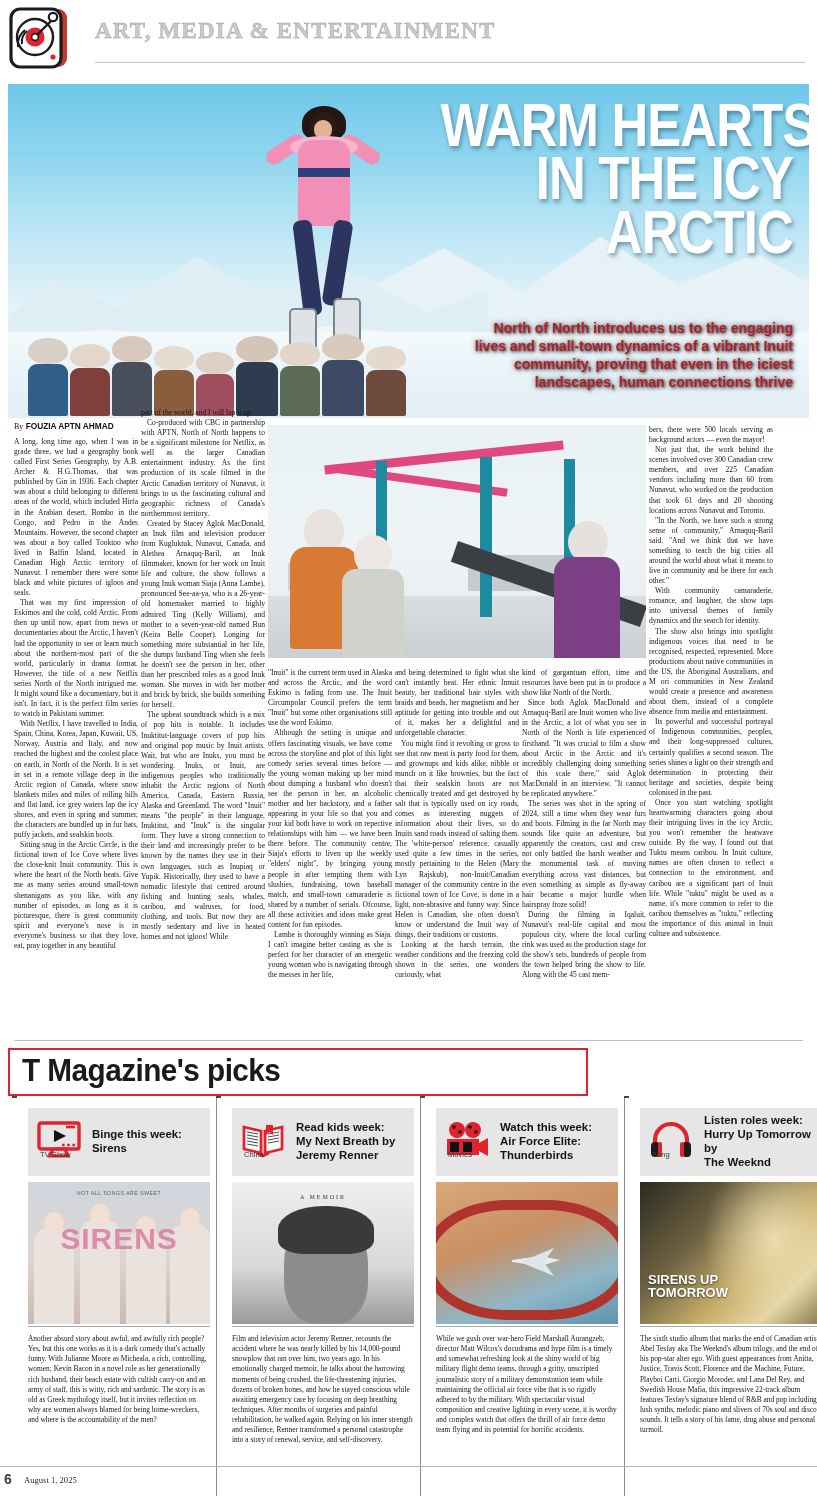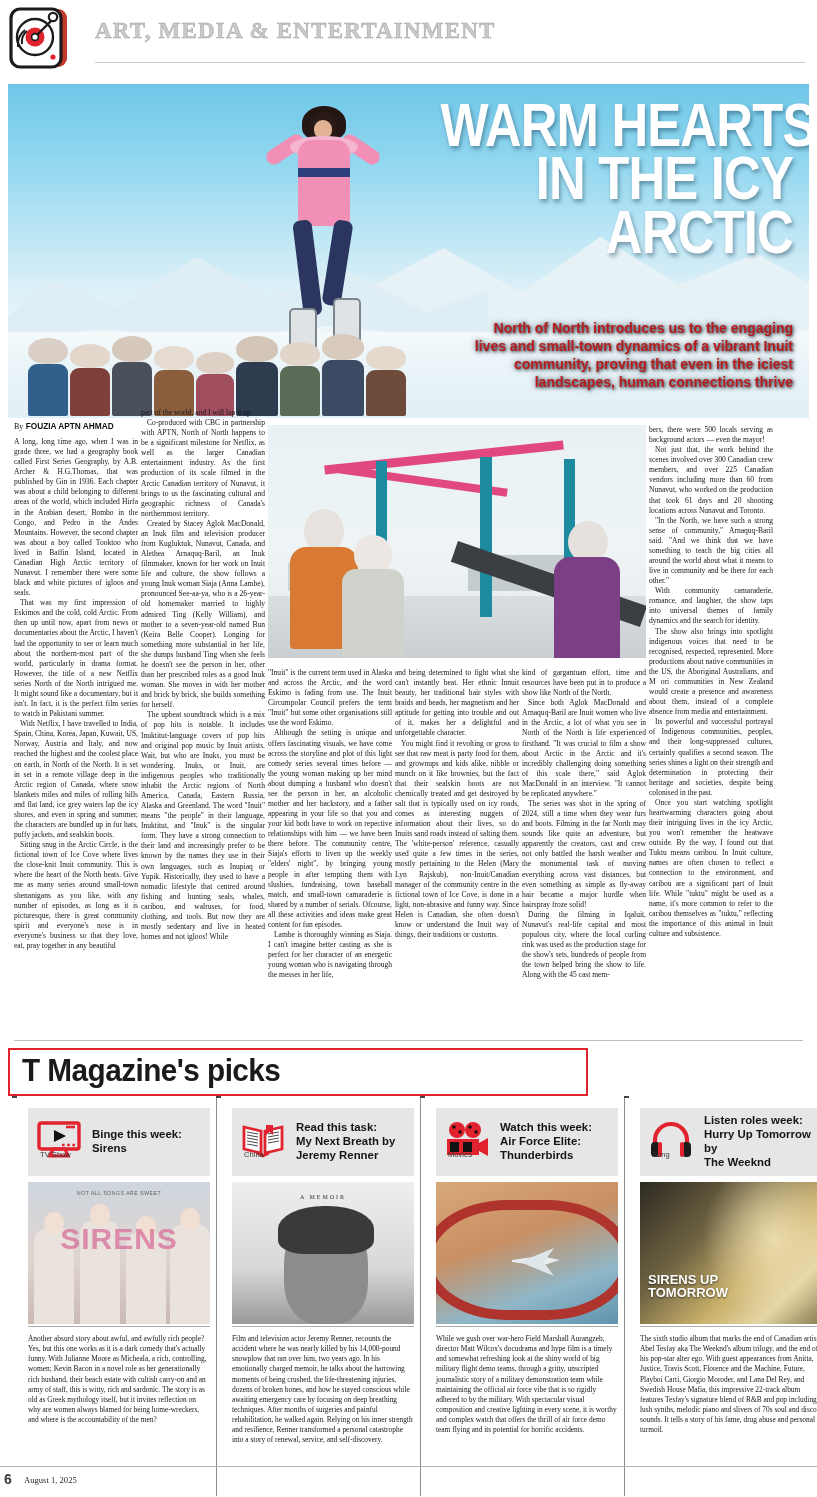--- a/index.html
+++ b/index.html
@@ -348,20 +348,21 @@
       <p>The upbeat soundtrack which is a mix of pop hits is notable. It includes Inuktitut-language covers of pop hits and original pop music by Inuit artists. Wait, but who are Inuks, you must be wondering. Inuks, or Inuit, are indigenous peoples who traditionally inhabit the Arctic regions of North America, Canada, Eastern Russia, Alaska and Greenland. The word "Inuit" means "the people" in their language, Inuktitut, and "Inuk" is the singular form. They have a strong connection to their land and increasingly prefer to be known by the names they use in their own languages, such as Inupiaq or Yupik. Historically, they used to have a nomadic lifestyle that centred around fishing and hunting seals, whales, caribou, and walruses, for food, clothing, and tools. But now they are mostly sedentary and live in heated homes and not igloos! While</p>
     </div>
   <div class="col" id="c3">
       <p>"Inuit" is the current term used in Alaska and across the Arctic, and the word Eskimo is fading from use. The Inuit Circumpolar Council prefers the term "Inuit" but some other organisations still use the word Eskimo.</p>
       <p>Although the setting is unique and offers fascinating visuals, we have come across the storyline and plot of this light comedy series several times before — the young woman making up her mind about dumping a husband who doesn't see the person in her, an alcoholic mother and her backstory, and a father appearing in your life so that you and your kid both have to work on repective relationships with him — we have been there before. The community centre, Siaja's efforts to liven up the weekly "elders' night", by bringing young people in after tempting them with slushies, fundraising, town baseball match, and small-town camaraderie is shared by a number of serials. Ofcourse, all these activities and ideas make great content for fun episodes.</p>
       <p>Lambe is thoroughly winning as Siaja. I can't imagine better casting as she is perfect for her character of an energetic young woman who is navigating through the messes in her life,</p>
     </div>
   <div class="col" id="c4">
       <p>and being determined to fight what she can't instantly beat. Her ethnic Innuit beauty, her traditional hair styles with braids and beads, her magnetism and her aptitude for getting into trouble and out of it, makes her a delightful and unforgettable character.</p>
       <p>You might find it revolting or gross to see that raw meat is party food for them, and grownups and kids alike, nibble or munch on it like brownies, but the fact that their sealskin boots are not chemically treated and get destroyed by salt that is typically used on icy roads, comes as interesting nuggets of information about their lives, so do Inuits sand roads instead of salting them. The 'white-person' reference, casually used quite a few times in the series, mostly pertaining to the Helen (Mary Lyn Rajskub), non-Inuit/Canadian manager of the community centre in the fictional town of Ice Cove, is done in a light, non-abrasive and funny way. Since Helen is Canadian, she often doesn't know or understand the Inuit way of things, their traditions or customs.</p>
+      <p>Looking at the harsh terrain, the weather conditions and the freezing cold shown in the series, one wonders curiously, what</p>
     </div>
   <div class="col" id="c5">
       <p>kind of gargantuan effort, time and resources have been put in to produce a show like North of the North.</p>
       <p>Since both Aglok MacDonald and Arnaquq-Baril are Inuit women who live in the Arctic, a lot of what you see in North of the North is life experienced firsthand. "It was crucial to film a show about Arctic in the Arctic and it's incredibly challenging doing something of this scale there," said Aglok MacDonald in an interview. "It cannot be replicated anywhere."</p>
       <p>The series was shot in the spring of 2024, still a time when they wear furs and boots. Filming in the far North may sounds like quite an adventure, but apparently the creators, cast and crew not only battled the harsh weather and the monumental task of moving everything across vast distances, but even something as simple as fly-away hair became a major hurdle when hairspray froze solid!</p>
       <p>During the filming in Iqaluit, Nunavut's real-life capital and most populous city, where the local curling rink was used as the production stage for the show's sets, hundreds of people from the town helped bring the show to life. Along with the 45 cast mem-</p>
     </div>
   <div class="col" id="c6">
       <p>bers, there were 500 locals serving as background actors — even the mayor!</p>
       <p>Not just that, the work behind the scenes involved over 300 Canadian crew members, and over 225 Canadian vendors including more than 60 from Nunavut, who worked on the production that took 61 days and 20 shooting locations across Nunavut and Toronto.</p>
@@ -433,21 +434,21 @@
               <line x1="28" y1="16" x2="39" y2="14"></line>
             <line x1="28" y1="19" x2="39" y2="17"></line>
               <line x1="28" y1="22" x2="39" y2="20"></line>
           </g>
           <path d="M26 4 L33 4 L33 14 L29.5 11 L26 14 Z" fill="#e0232e"></path>
           <path d="M17 32 L23 35 L29 32" fill="none" stroke="#e0232e" stroke-width="2.6"></path>
         </svg>
         <div class="pick-kind">China</div>
       </div>
       <div class="pick-label">
-        <div>Read this task:</div>
+        <div>Read kids week:</div>
         <div>My Next Breath by</div>
         <div>Jeremy Renner</div>
       </div>
     </div>
     <div class="pick-img">
       <div class="art-renner">
         <div class="memoir">A MEMOIR</div>
         <div class="face"></div>
           <div class="hair"></div>
       </div>

